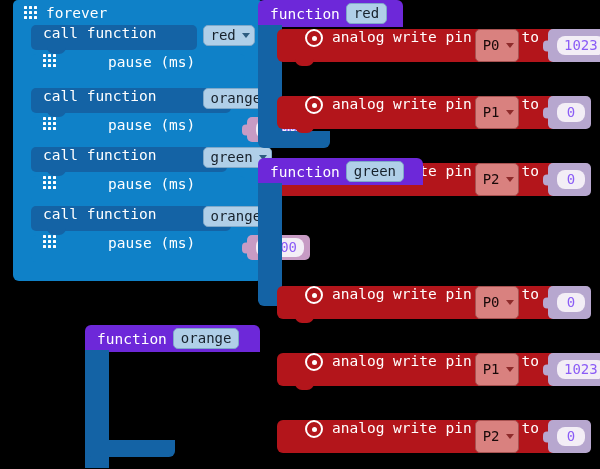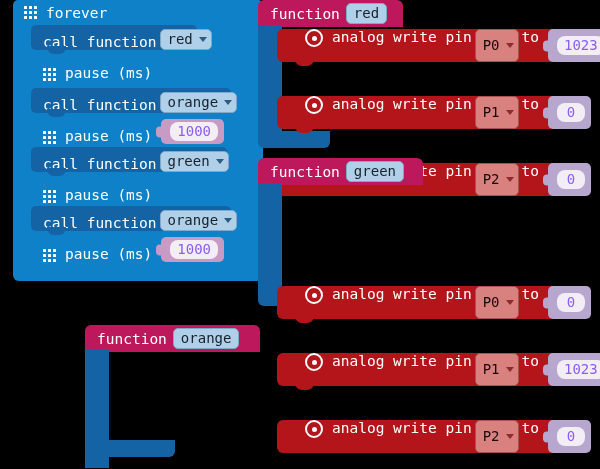--- a/index.html
+++ b/index.html
@@ -7,21 +7,21 @@
     width:600px;height:469px;
     background:#000;
     font-family:"DejaVu Sans Mono","Liberation Mono",monospace;
     overflow:hidden;
     position:relative;
   }
   .canvas{position:absolute;left:0;top:0;width:600px;height:469px;}
 
   
   .blk{position:absolute;box-sizing:border-box;}
-  .row{display:flex;align-items:flex-end;height:100%;}
+  .row{display:flex;align-items:flex-start;height:100%;gap:43px;}
 
   
   .grid-icon{
     width:13px;height:13px;flex:none;
     display:grid;grid-template-columns:repeat(3,1fr);grid-template-rows:repeat(3,1fr);
     gap:1.5px;margin-right:9px;
   }
   .grid-icon i{background:#fff;display:block;border-radius:.5px;}
 
   
@@ -90,21 +90,21 @@
     background:#0f81c8;border-radius:5px;height:27px;padding-left:12px;padding-right:9px;
   }
 
   
   .notch{
     position:absolute;left:16px;bottom:-4px;width:19px;height:8px;
     background:inherit;border-radius:0 0 7px 7px;
   }
 
   
-  .fn-hat{background:#be185d;border-radius:6px 6px 0 0;text-align:center;}
+  .fn-hat{background:#6d28d9;border-radius:6px 6px 0 0;text-align:center;}
   .fn-hdr{height:27px;display:flex;align-items:center;padding-left:12px;}
   .fn-body{background:#1463a5;}
   .fn-foot{background:#1463a5;border-radius:0 0 6px 6px;}
 
   .aw-stack{position:absolute;background:#b3151b;border-radius:6px;}
   .aw-row{
     height:33px;display:flex;padding-left:28px;
     background:#b3151b;border-radius:6px;position:relative;
   }
   .aw-row .notch-r{

